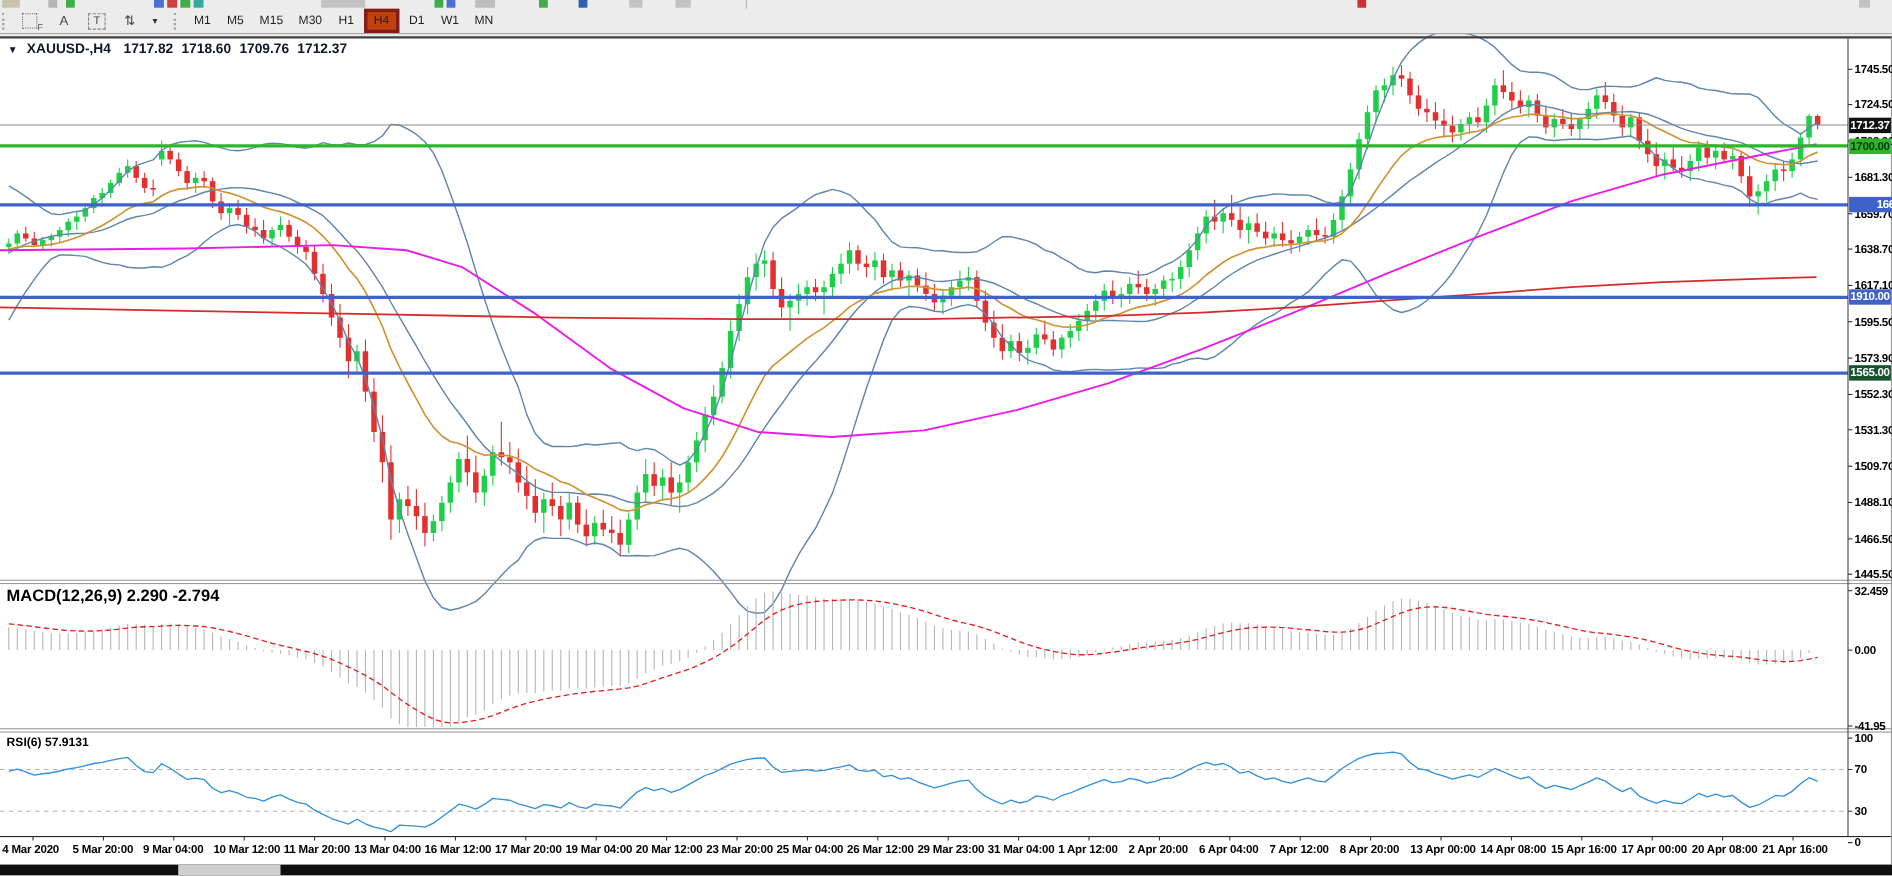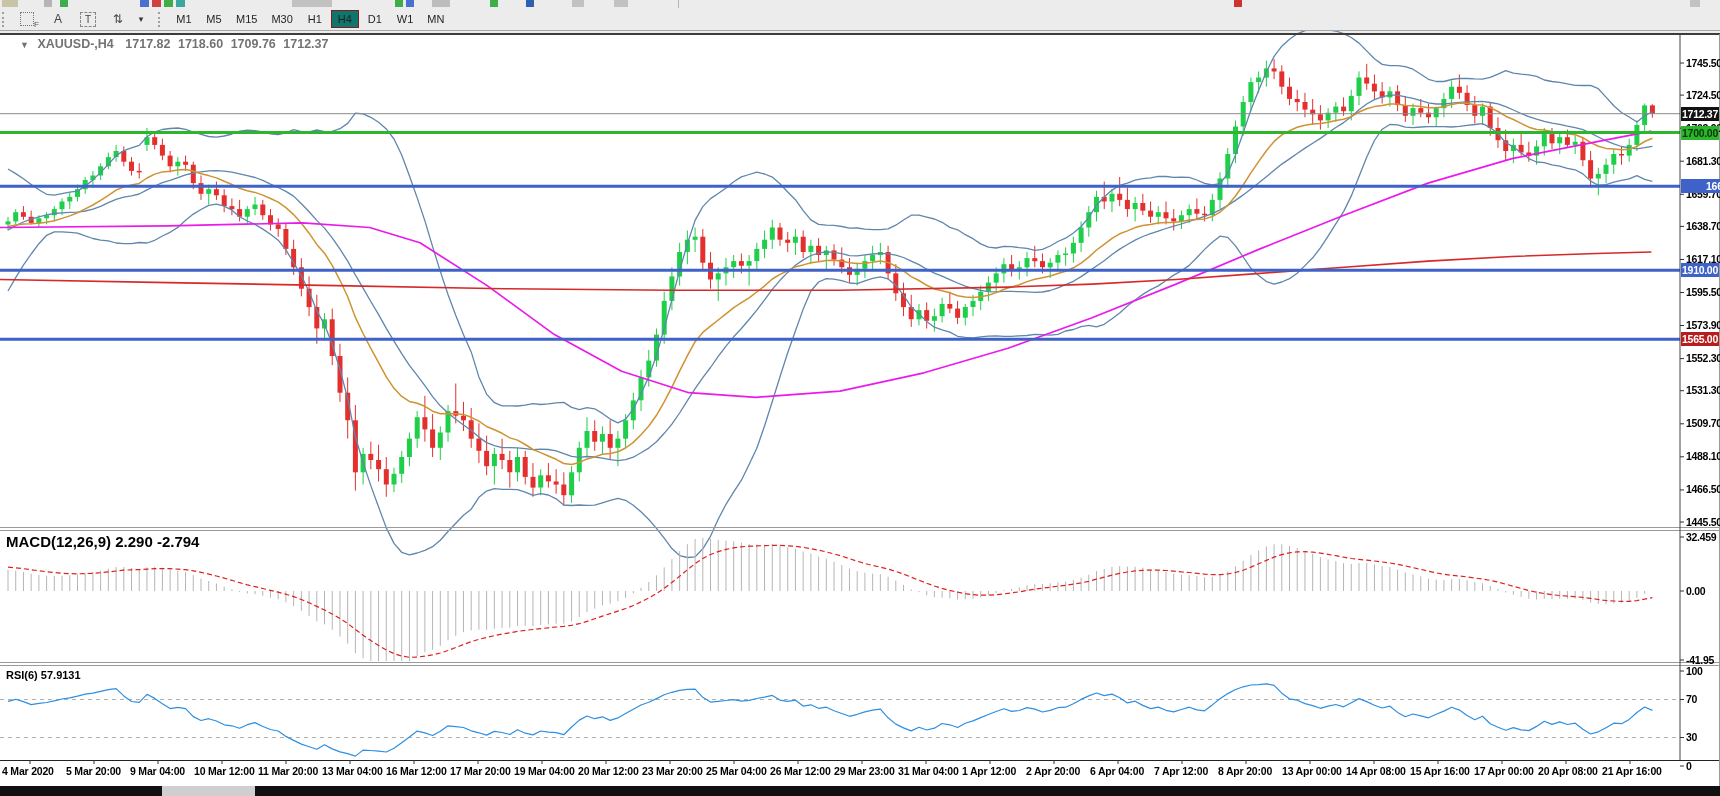--- a/index.html
+++ b/index.html
@@ -16,23 +16,23 @@
            border-bottom:1px solid #a8a8a8;display:flex;align-items:center;z-index:4;}
   .tool-btn{display:inline-flex;align-items:center;justify-content:center;width:24px;height:18px;
             margin:0 3px;font-size:12px;color:#444;cursor:default;}
   .tool-f{width:16px;height:12px;border:1px dotted #777;position:relative;margin:0 6px 0 4px;}
   .tool-f .f{position:absolute;right:-6px;bottom:-4px;font-size:8px;color:#555;}
   .tool-t{border:1px dashed #888;width:14px;height:13px;line-height:13px;text-align:center;font-size:10px;}
   .tool-dd{width:10px;font-size:9px;color:#333;}
   .grip{width:0;height:15px;border-left:2px dotted #a0a0a0;margin:0 9px;}
   .tf-btn{display:inline-block;min-width:16px;padding:2px 5px;margin:16px 1px;font-size:11px;color:#1f1f1f;
           border:1px solid transparent;text-align:center;cursor:default;}
-  .tf-btn.active{background:#0f766e;border:1px solid #7f1d1d;}
+  .tf-btn.active{background:#c2410c;border:3px solid #7f1d1d;}
   
-  #chart-title{left:7px;top:37px;font-size:12.5px;font-weight:bold;color:#737373;margin-left:13px;}
+  #chart-title{left:7px;top:37px;font-size:12.5px;font-weight:bold;color:#0f172a;}
   #chart-title .caret{font-size:9px;margin-right:5px;}
   #macd-label{left:6px;top:533px;font-size:15px;font-weight:bold;color:#000;}
   #rsi-label{left:6px;top:669px;font-size:11px;font-weight:bold;color:#000;}
   #annotation{left:1305px;top:405px;font-size:33px;font-weight:500;letter-spacing:1px;}
   .price-badge{position:absolute;left:1681px;width:38px;height:14px;z-index:3;
                font-size:10.5px;font-weight:bold;line-height:14px;text-align:center;letter-spacing:-0.3px;}
   #bottom-edge{position:absolute;left:0;top:786px;width:1720px;height:10px;background:#101010;z-index:5;}
   #bottom-edge .gap{position:absolute;left:162px;top:0;width:93px;height:10px;background:#cfcfcf;}
 </style>
 </head>
@@ -851,19 +851,19 @@
     <span style="margin-left:4px">1709.76</span>
     <span style="margin-left:4px">1712.37</span>
   </div>
   <div class="ovl" id="macd-label">MACD(12,26,9) 2.290 -2.794</div>
   <div class="ovl" id="rsi-label">RSI(6) 57.9131</div>
   <div id="badges">
       <div class="price-badge" style="top: 107px; background: rgb(17, 17, 17); color: rgb(255, 255, 255);">1712.37</div>
       <div class="price-badge" style="top: 126px; background: rgb(45, 181, 45); color: rgb(7, 56, 7);">1700.00</div>
       <div class="price-badge" style="top: 179px; background: rgb(63, 98, 201); color: rgb(255, 255, 255); padding-left: 24px;">1665.00</div>
       <div class="price-badge" style="top: 263px; background: rgb(63, 98, 201); color: rgb(255, 255, 255);">1910.00</div>
-      <div class="price-badge" style="top: 332px; background: #b91c1c; color: rgb(255, 255, 255);">1565.00</div>
+      <div class="price-badge" style="top: 332px; background: #14532d; color: rgb(255, 255, 255);">1565.00</div>
     </div>
 
   <div id="bottom-edge">
       <span class="gap"></span>
     </div>
 </div>
 
 </body></html>

